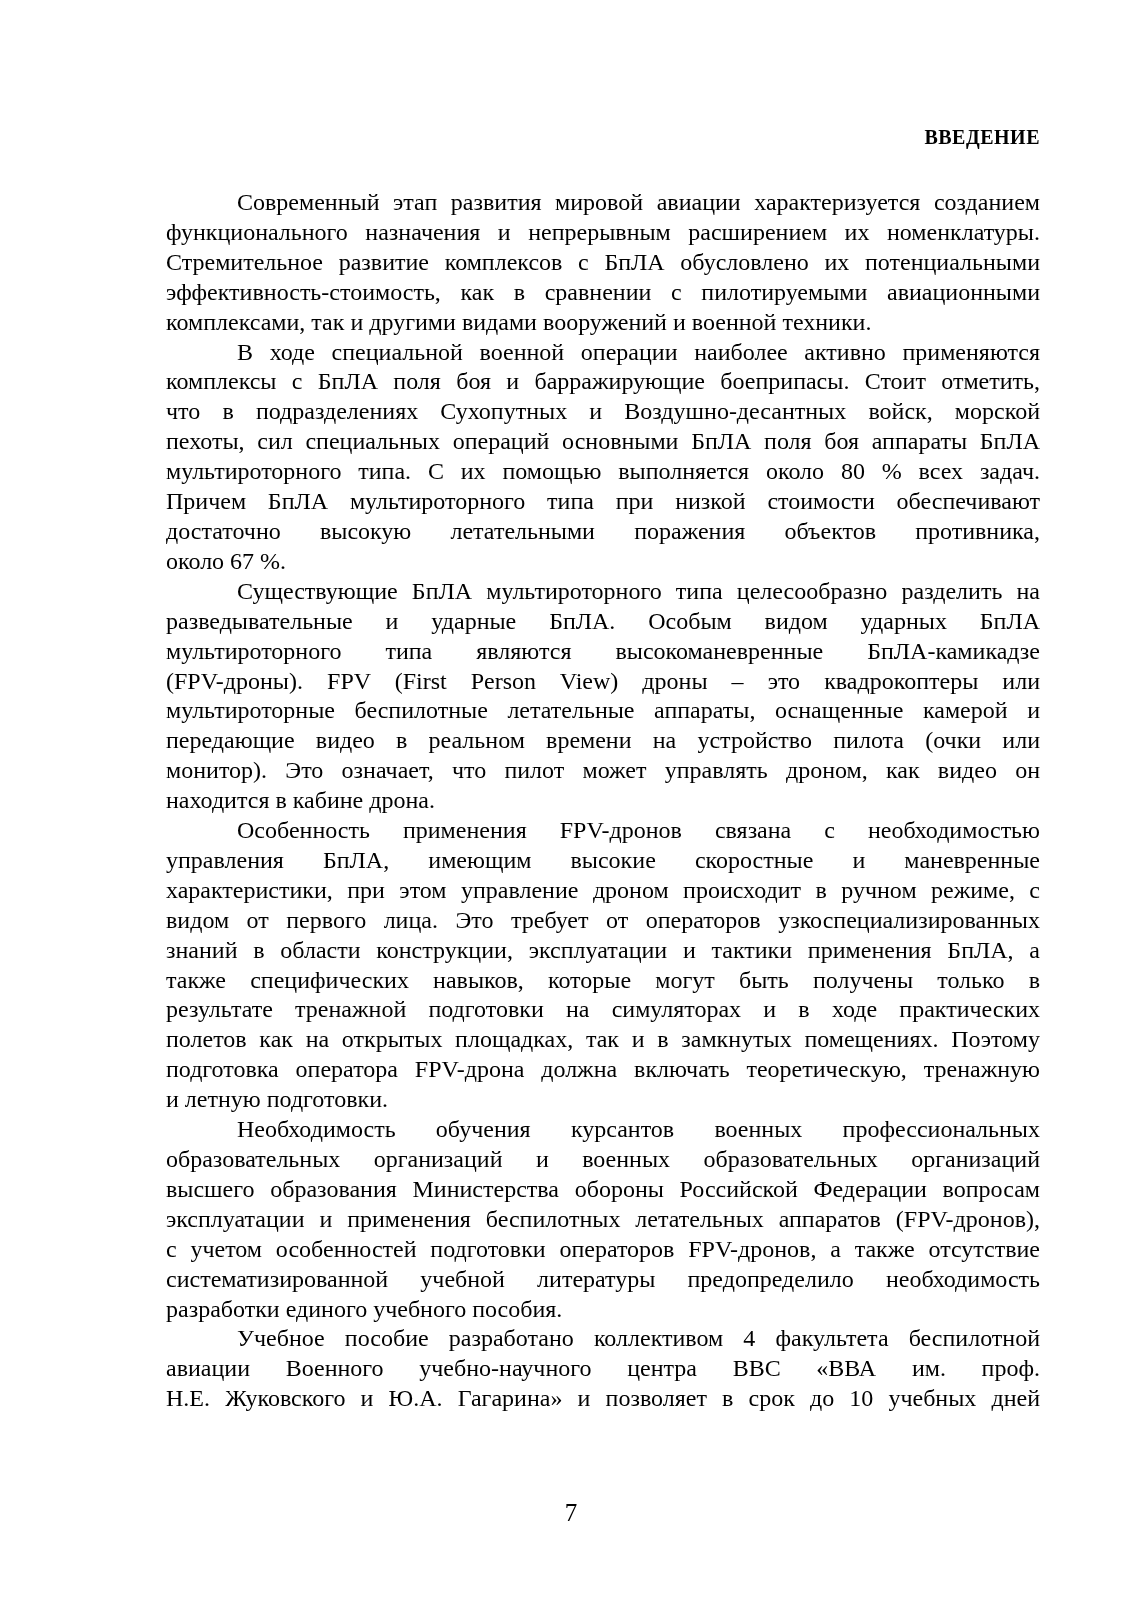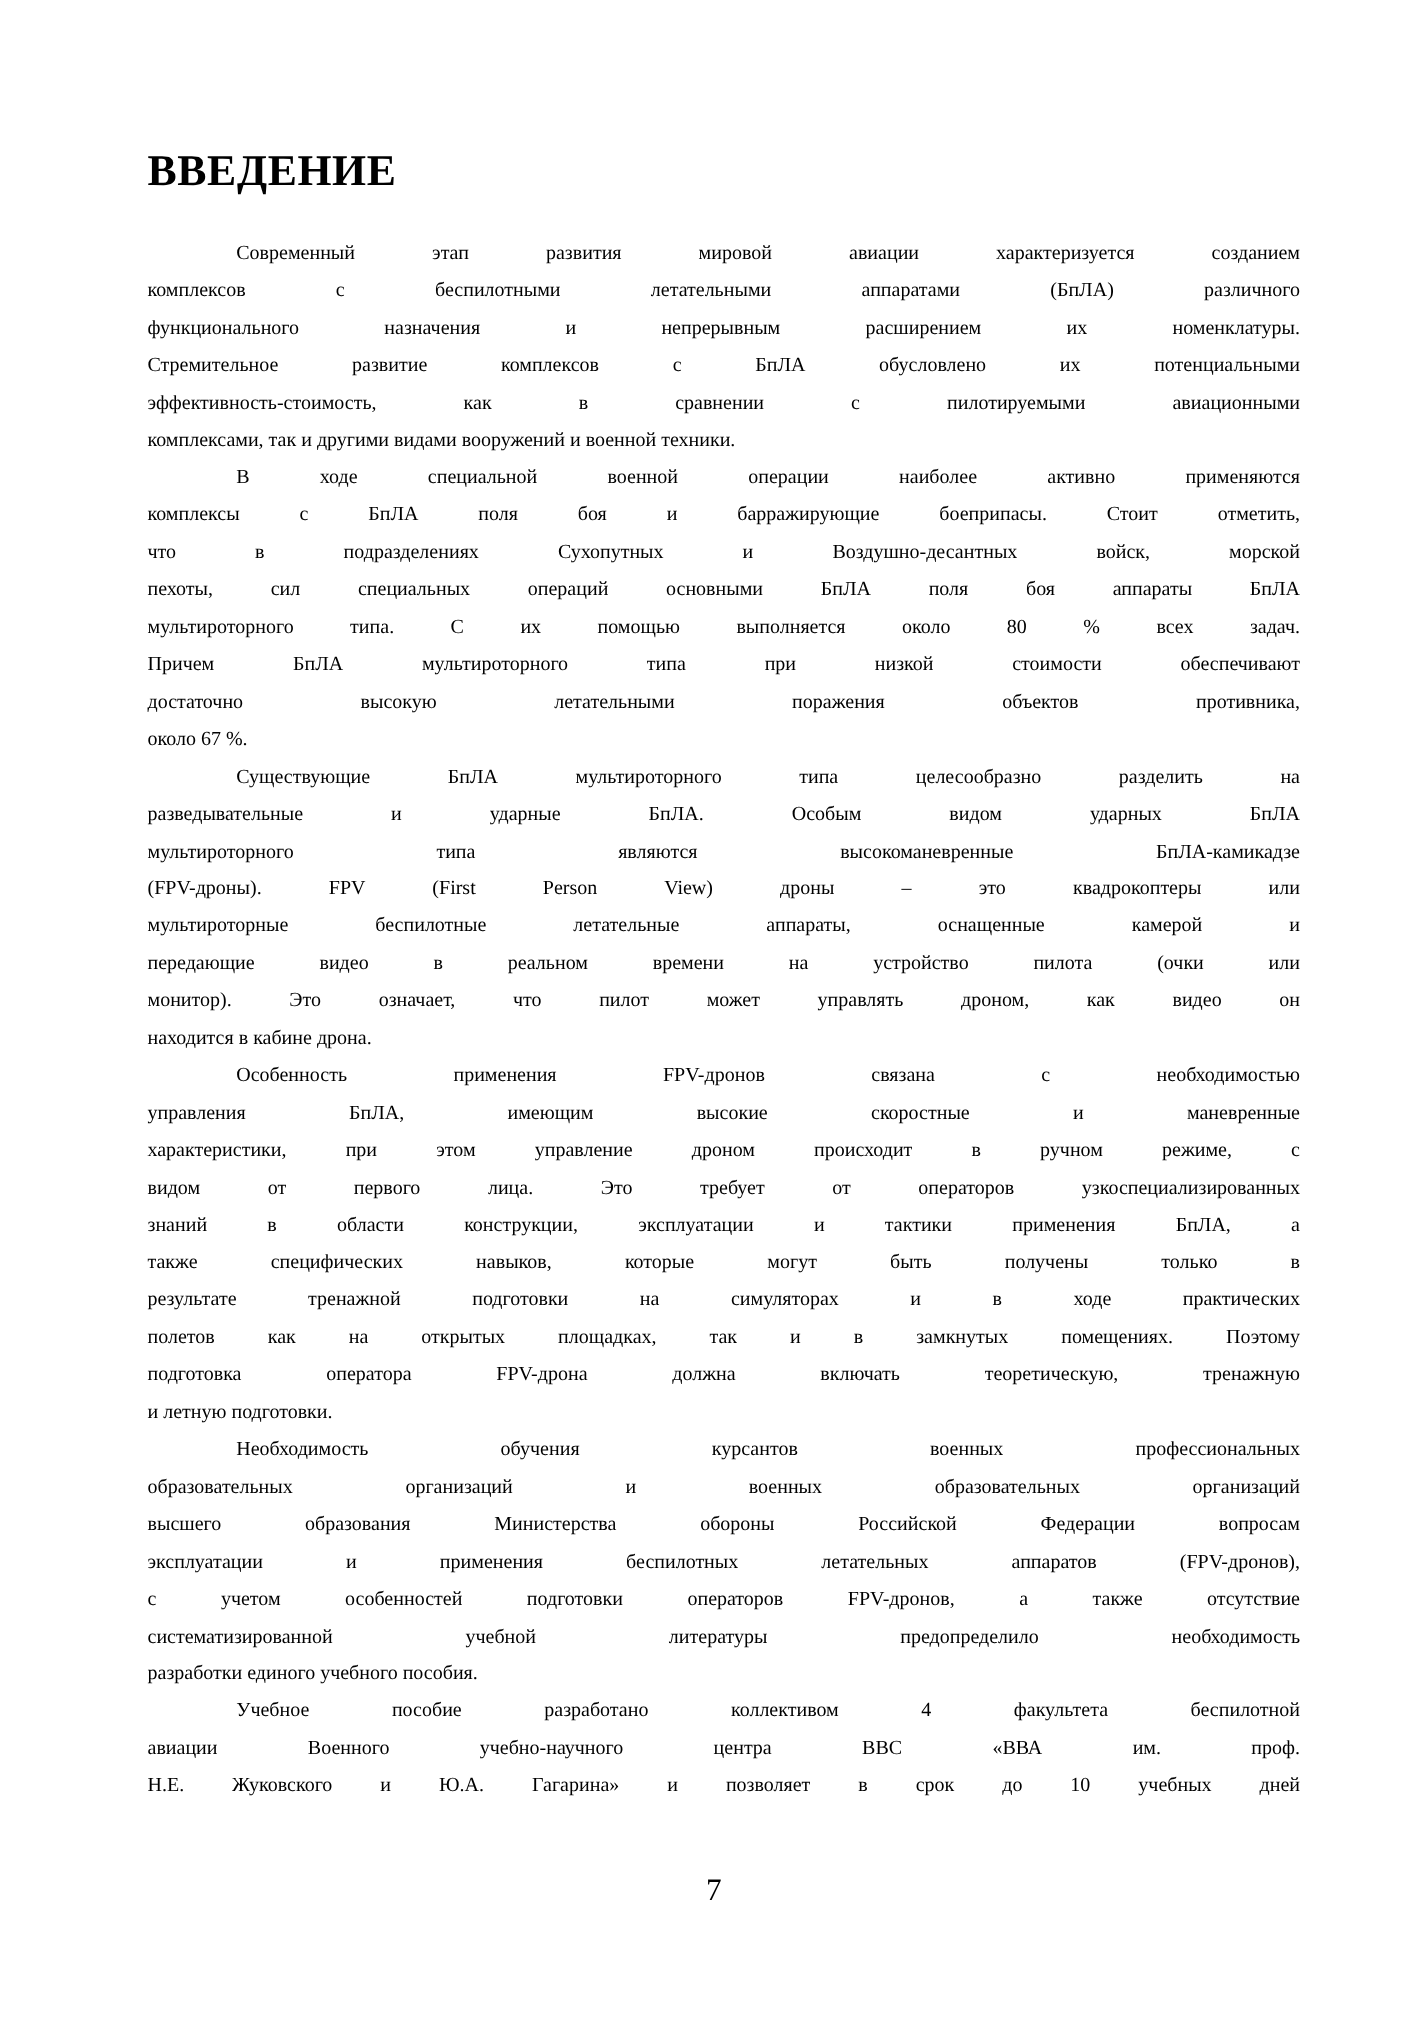--- a/index.html
+++ b/index.html
@@ -20,35 +20,36 @@
     background: #ffffff;
     overflow: hidden;
   }
   .doc {
     position: absolute;
     left: 118px;
     top: 122px;
     width: 922px;
   }
   .doc-title {
-    text-align: left;
+    text-align: right;
     font-weight: bold;
-    font-size: 35px;
+    font-size: 20px;
     line-height: 30px;
     letter-spacing: 0.5px;
     margin: 0 0 36px 0;
   }
   .para {
     margin: 0;
   }
   .line {
-    font-size: 16px;
+    font-size: 24px;
     line-height: 29.9px;
     text-align: justify;
     text-align-last: justify;
+    margin-left: 48px;
   }
   .line.first {
     text-indent: 71px;
   }
   .line.flush {
     text-align-last: left;
   }
   .page-number {
     position: absolute;
     left: 0;
@@ -61,21 +62,20 @@
 </style>
 </head>
 <body>
 
 <div class="sheet">
   <div class="doc">
     <h1 class="doc-title">ВВЕДЕНИЕ</h1>
     <div>
         <div class="para">
           <div class="line first">Современный этап развития мировой авиации характеризуется созданием</div>
-          <div class="line">комплексов с беспилотными летательными аппаратами (БпЛА) различного</div>
           <div class="line">функционального назначения и непрерывным расширением их номенклатуры.</div>
           <div class="line">Стремительное развитие комплексов с БпЛА обусловлено их потенциальными</div>
           <div class="line">эффективность-стоимость, как в сравнении с пилотируемыми авиационными</div>
           <div class="line flush">комплексами, так и другими видами вооружений и военной техники.</div>
         </div>
         <div class="para">
           <div class="line first">В ходе специальной военной операции наиболее активно применяются</div>
           <div class="line">комплексы с БпЛА поля боя и барражирующие боеприпасы. Стоит отметить,</div>
           <div class="line">что в подразделениях Сухопутных и Воздушно-десантных войск, морской</div>
           <div class="line">пехоты, сил специальных операций основными БпЛА поля боя аппараты БпЛА</div>

